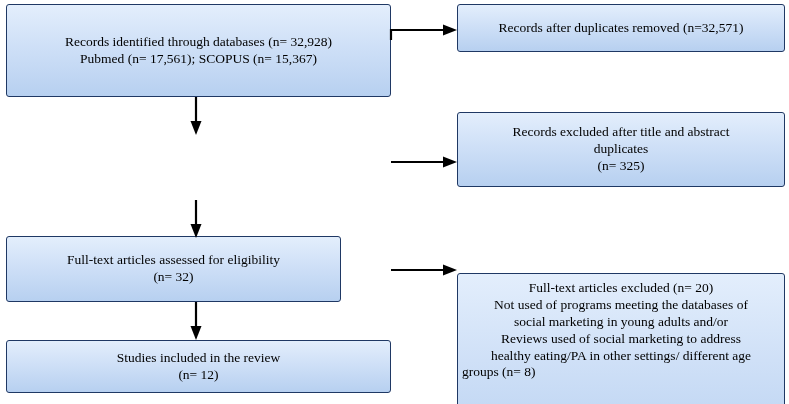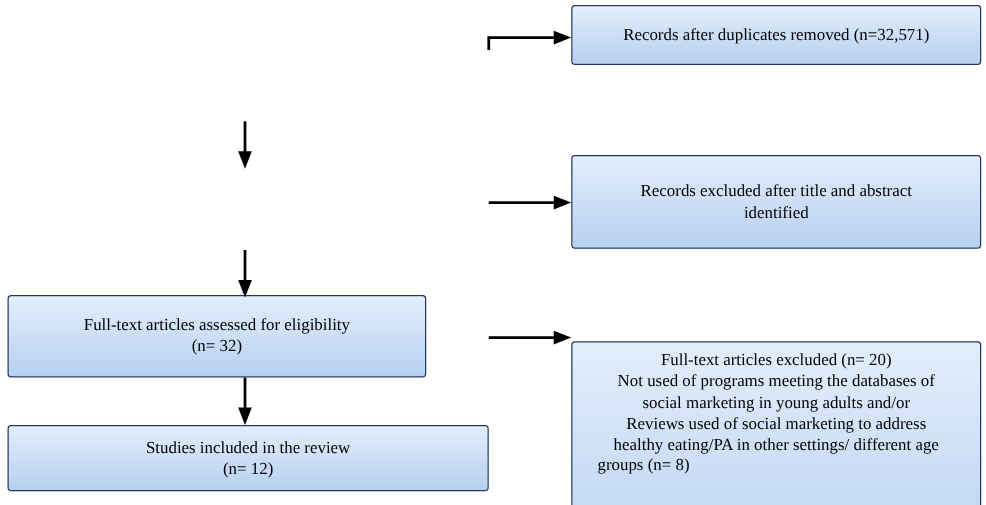--- a/index.html
+++ b/index.html
@@ -23,21 +23,21 @@
     border: 1px solid #1f3864;
     border-radius: 3px;
     background: linear-gradient(to bottom, #e3eefc 0%, #cfe0f7 45%, #b7d0f0 100%);
     display: flex;
     align-items: center;
     justify-content: center;
     text-align: center;
     color: #000000;
     font-size: 13.5px;
     line-height: 1.25;
-    padding: 4px 20px;
+    padding: 4px 4px;
   }
   .box .inner {
     width: 100%;
   }
   .box .line {
     display: block;
     white-space: nowrap;
   }
   .box.left-align .inner {
     text-align: center;
@@ -48,32 +48,39 @@
   .arrow svg {
     display: block;
     overflow: visible;
   }
 </style>
 </head>
 <body>
 
 <div id="canvas">
 
+  <div class="box" style="left:6px; top:4px; width:385px; height:93px;">
+    <div class="inner">
+      <span class="line">Records identified through databases (n= 32,928)</span>
+      <span class="line">Pubmed (n= 17,561); SCOPUS (n= 15,367)</span>
+    </div>
+  </div>
 
   <div class="box" style="left:457px; top:4px; width:328px; height:48px;">
     <div class="inner">
       <span class="line">Records after duplicates removed (n=32,571)</span>
     </div>
   </div>
 
 
-  <div class="box" style="left:457px; top:124px; width:328px; height:75px;">
+  <div class="box" style="left:457px; top:112px; width:328px; height:75px;">
     <div class="inner">
       <span class="line">Records excluded after title and abstract</span>
-      <span class="line">identified</span>
+      <span class="line">duplicates</span>
+      <span class="line">(n= 325)</span>
     </div>
   </div>
 
   <div class="box" style="left:6px; top:236px; width:335px; height:66px;">
     <div class="inner">
       <span class="line">Full-text articles assessed for eligibility</span>
       <span class="line">(n= 32)</span>
     </div>
   </div>
 

